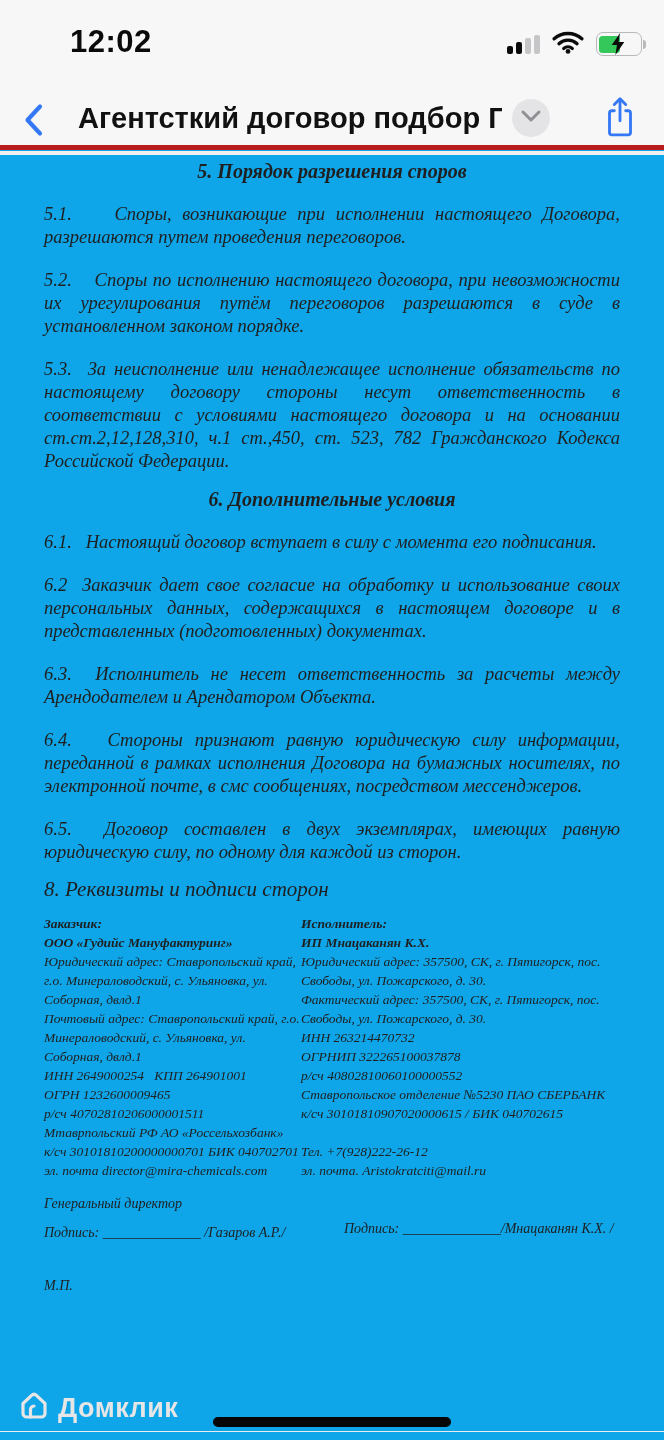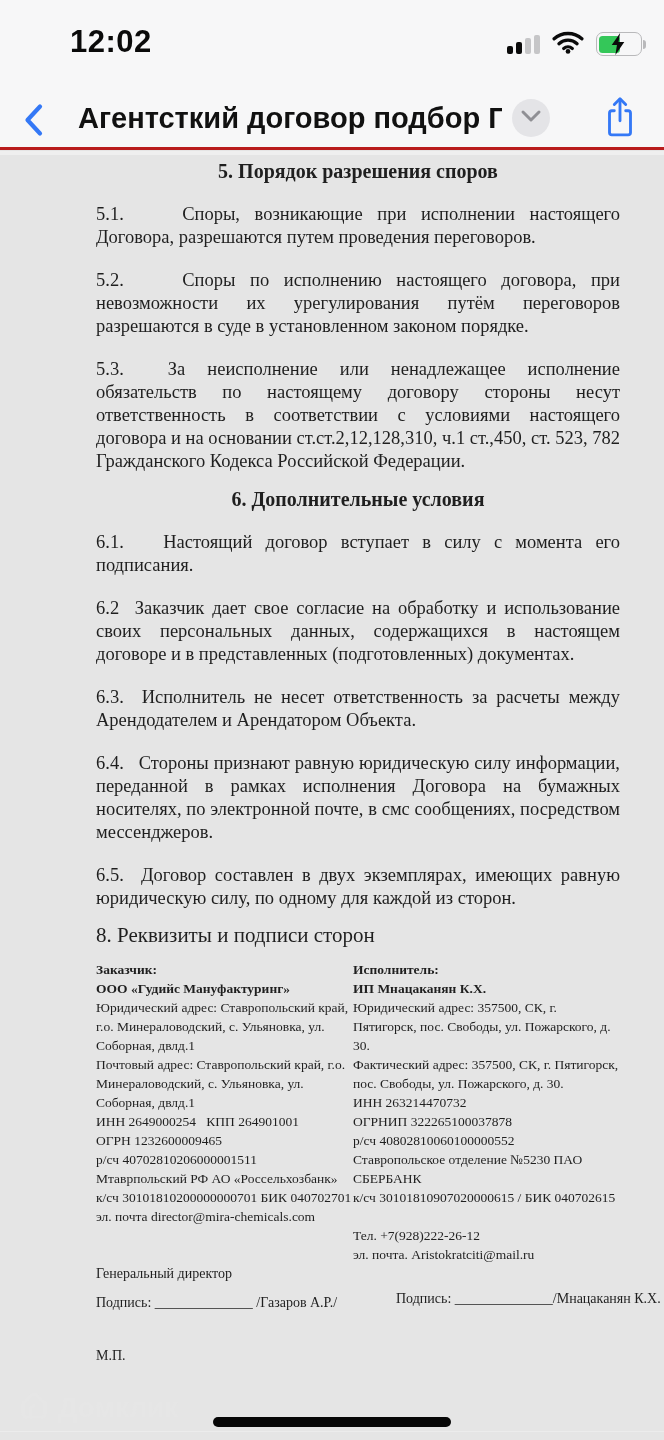--- a/index.html
+++ b/index.html
@@ -4,21 +4,21 @@
 <style>
   * { margin:0; padding:0; box-sizing:border-box; }
   html,body { width:664px; height:1440px; }
   body {
     position:relative; background:#ffffff; overflow:hidden;
     font-family:"Liberation Sans", sans-serif;
     -webkit-font-smoothing:antialiased;
   }
   
   .chrome { position:absolute; top:0; left:0; width:664px; height:150px;
-    background:#f7f7f8; border-bottom:3px solid #b91c1c; z-index:5; }
+    background:#f7f7f8; border-bottom:5px solid #b91c1c; z-index:5; }
   .statusbar { position:absolute; top:0; left:0; right:0; height:88px; }
   .time { position:absolute; left:70px; top:24px; font-size:31px; font-weight:700; color:#0a0a0a; letter-spacing:.5px; }
   .status-icons { position:absolute; right:18px; top:30px; display:flex; align-items:center; gap:12px; }
   .sig { display:flex; align-items:flex-end; gap:3px; height:20px; }
   .sig .b { width:6px; border-radius:2px; }
   .b1 { height:8px;  background:#0b0b0b; }
   .b2 { height:12px; background:#0b0b0b; }
   .b3 { height:16px; background:#c6c6c8; }
   .b4 { height:19px; background:#c6c6c8; }
   .battery { display:flex; align-items:center; position:relative; }
@@ -29,35 +29,35 @@
   
   .navbar { position:absolute; top:88px; left:0; right:0; height:61px; display:flex; align-items:center; }
   .back-btn { position:absolute; left:14px; top:12px; width:40px; height:40px; display:flex; align-items:center; justify-content:center; cursor:pointer; }
   .nav-title { position:absolute; left:78px; top:14px; width:424px; font-size:29px; font-weight:600; color:#111;
     white-space:nowrap; overflow:hidden; }
   .title-menu-btn { position:absolute; left:512px; top:11px; width:38px; height:38px; border-radius:50%;
     background:#e4e4e7; display:flex; align-items:center; justify-content:center; cursor:pointer; }
   .share-btn { position:absolute; right:20px; top:6px; width:48px; height:50px; display:flex; align-items:center; justify-content:center; cursor:pointer; }
   
   .scan-edge { position:absolute; top:151px; left:0; width:664px; height:4px; background:#efefef; z-index:4; }
-  .doc { position:absolute; top:150px; left:0; width:664px; height:1290px; background:#e5e5e5;
-    padding:10px 44px 0 96px; font-family:"Liberation Serif", serif; color:#1f1f1f; overflow:hidden; }
+  .doc { position:absolute; top:150px; left:0; width:664px; height:1290px; background:#0ea5e9;
+    padding:10px 44px 0 44px; font-family:"Liberation Serif", serif; color:#1f1f1f; overflow:hidden;font-style:italic; }
   .h-bold { font-size:20px; line-height:23px; font-weight:700; text-align:center; margin-bottom:5px; }
   .h-bold.mt { margin-top:15px; }
   .h-reg { font-size:21px; line-height:24px; font-weight:400; margin-top:13px; margin-bottom:13px; }
   p.body { font-size:18.5px; line-height:23px; text-align:justify; margin-bottom:2px;margin-top:20px; }
   
   .req { display:flex; margin-top:8px; font-size:13.5px; line-height:19px; }
   .req-col-left  { width:257px; flex:none; }
   .req-col-right { flex:1; min-width:0; }
   .req-role { font-weight:700; }
   .req-name { font-weight:700; }
   .req-line { min-height:19px; }
   
-  .signs { display:flex; margin-top:0; font-size:14px; line-height:19px; }
+  .signs { display:flex; margin-top:14px; font-size:14px; line-height:19px; }
   .sign-left { width:300px; flex:none; }
   .sign-right { flex:1; padding-top:15px; }
   .sign-line { margin-top:10px; white-space:nowrap; }
   .stamp { margin-top:36px; font-size:14px; }
   
   .watermark { position:absolute; left:16px; bottom:12px; display:flex; align-items:center; gap:6px; z-index:6;margin-top:12px; }
   .watermark-text { font-size:27px; font-weight:700; color:#e6e6e6; letter-spacing:.5px; }
   .bottom-hairline { position:absolute; bottom:8px; left:0; width:664px; height:1px; background:#ececec; z-index:5; }
   .home-indicator { position:absolute; bottom:13px; left:50%; transform:translateX(-50%);
     width:238px; height:10px; border-radius:5px; background:#060606; z-index:7; cursor:pointer; }

